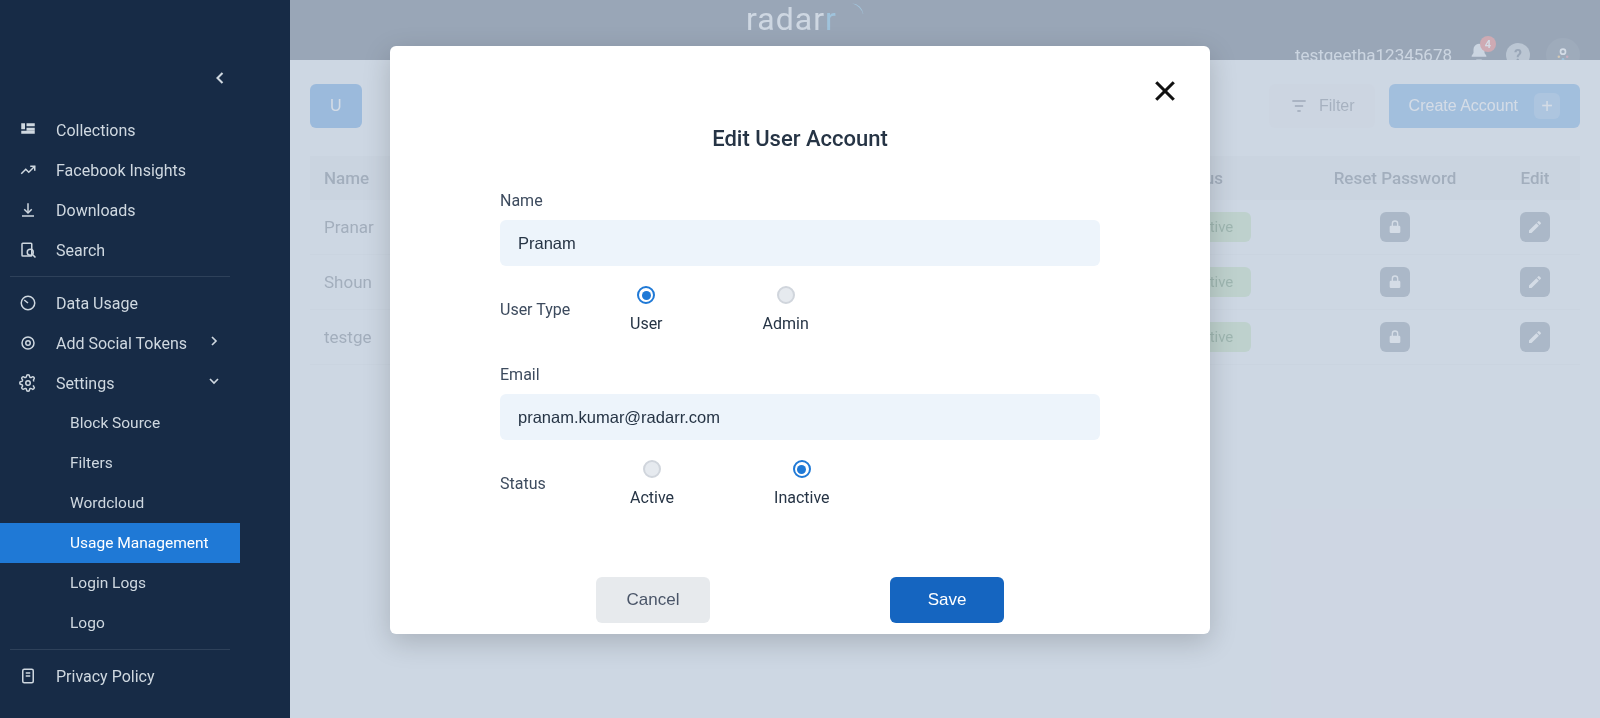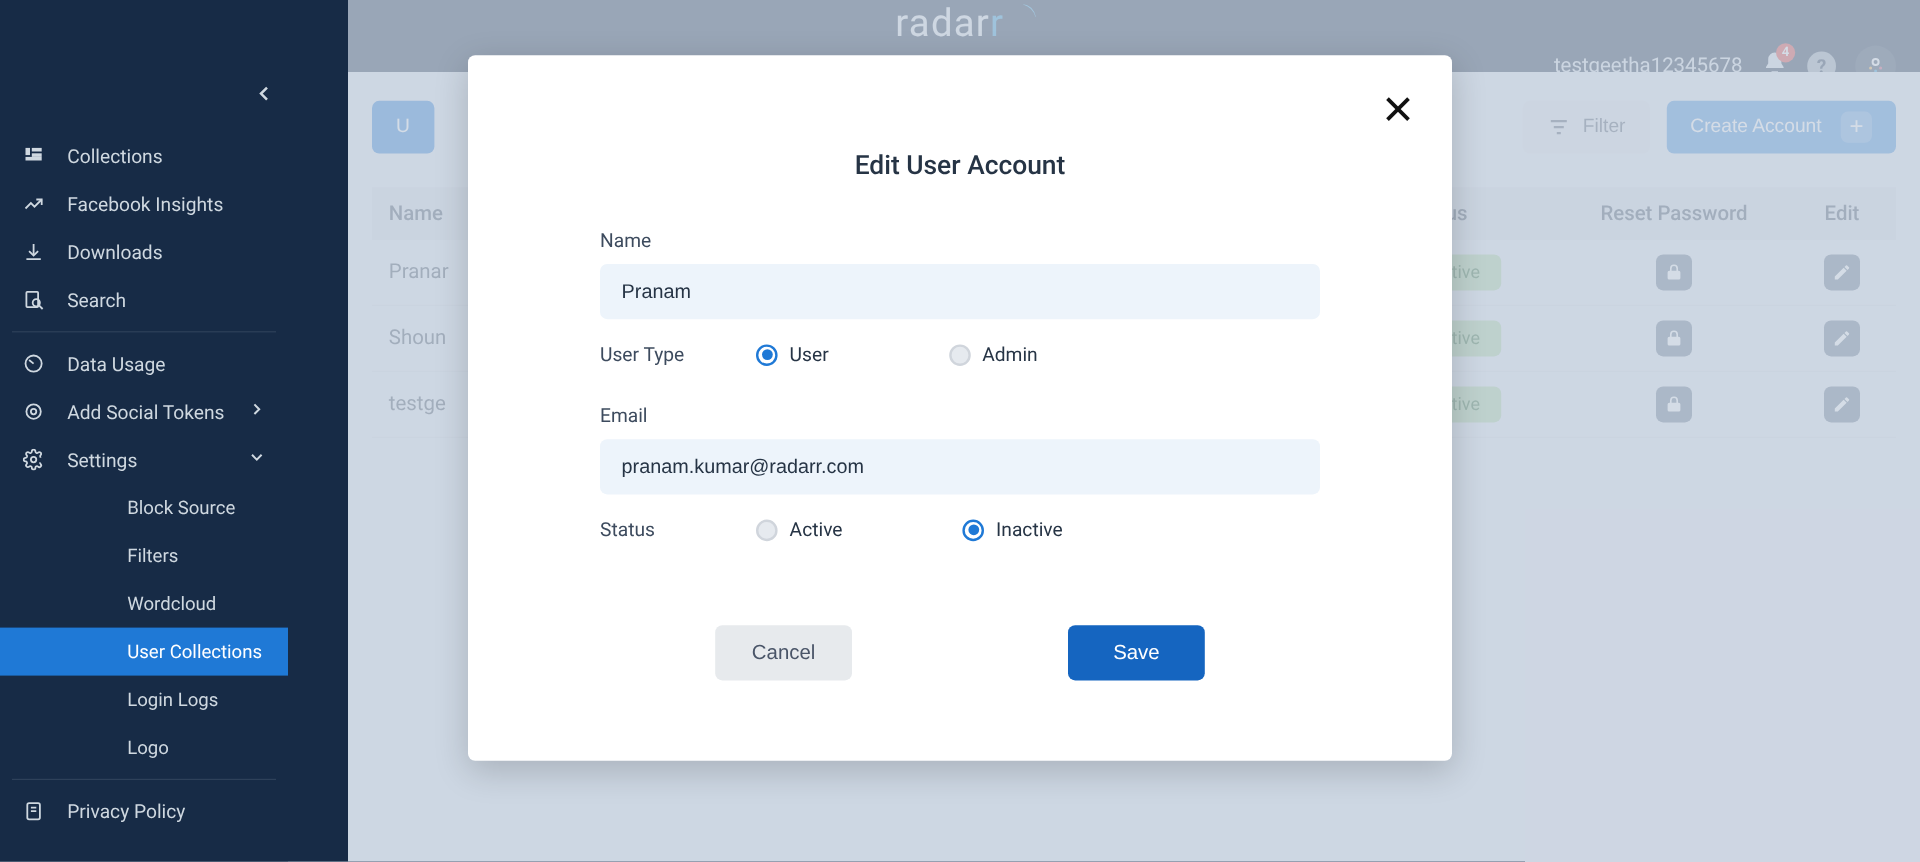--- a/index.html
+++ b/index.html
@@ -107,21 +107,21 @@
   }
   .nav-item .icon { width: 20px; height: 20px; display:flex; align-items:center; justify-content:center; }
   .nav-item .icon svg { width: 18px; height: 18px; }
   .nav-item .chev { margin-left: auto; }
   .divider {
     height: 1px;
     background: #2e415a;
     margin: 6px 10px;
   }
   .sub-item {
-    padding-left: 106px;
+    padding-left: 70px;
     font-size: 15.5px;
   }
   .sub-item.active {
     background: #1f79d6;
     color: #fff;
   }
 
   
   .main {
     position: absolute;
@@ -247,21 +247,21 @@
     color: #263445;
     outline: none;
   }
   .row {
     display: flex;
     align-items: center;
     margin-top: 20px;
   }
   .row .left { width: 130px; font-size: 16px; color: #3d4b5e; }
   .radio-group { display: flex; gap: 100px; }
-  .radio-opt { display: flex; align-items: center; gap: 10px; font-size: 16px; color: #263445; }
+  .radio-opt { display: flex; align-items: center; gap: 10px; font-size: 16px; color: #263445; flex-direction: column; }
   .radio {
     width: 18px; height: 18px;
     border-radius: 50%;
     border: 2px solid #d0d5dc;
     display: inline-flex; align-items: center; justify-content: center;
     background: #e6eaef;
   }
   .radio.checked {
     border: 2px solid #1f79d6;
     background: #fff;
@@ -399,21 +399,21 @@
     <div class="sub-item">
         <span>Block Source</span>
       </div>
     <div class="sub-item">
         <span>Filters</span>
       </div>
     <div class="sub-item">
         <span>Wordcloud</span>
       </div>
     <div class="sub-item active">
-        <span>User Collections</span>
+        <span>Usage Management</span>
       </div>
     <div class="sub-item">
         <span>Login Logs</span>
       </div>
     <div class="sub-item">
         <span>Logo</span>
       </div>
 
     <div class="divider"></div>
 

